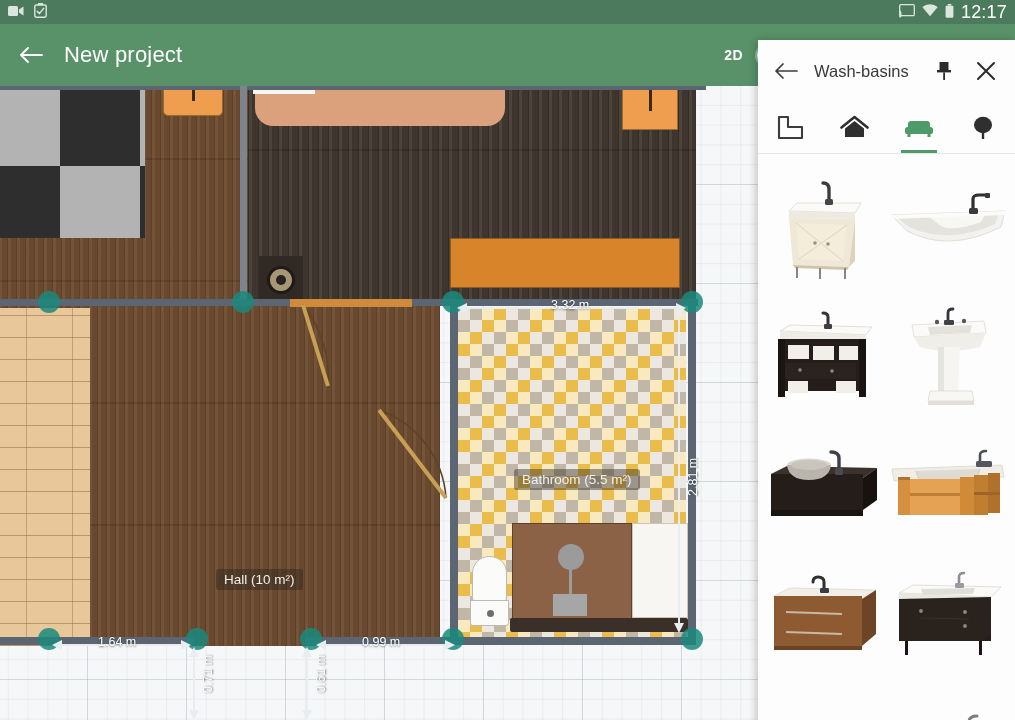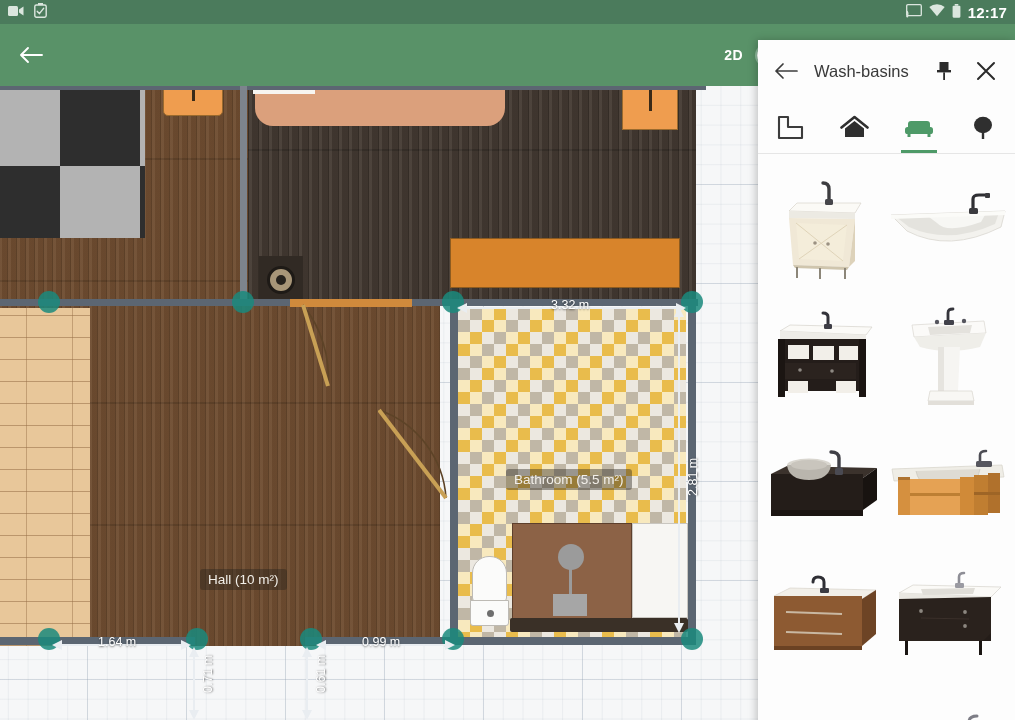--- a/index.html
+++ b/index.html
@@ -13,21 +13,21 @@
   
   #status-bar{
     position:absolute; left:0; top:0; width:1015px; height:24px;
     background:#4b7b5c; color:#e8f0ea;
     display:flex; align-items:center; padding:0 8px;
     font-size:12px; z-index:40;
   }
   #status-bar .left{display:flex; align-items:center; gap:10px;}
   #status-bar .right{margin-left:auto; display:flex; align-items:center; gap:7px;}
   .sb-icon{display:inline-block; opacity:.92;}
-  .clock{font-size:15px; font-weight:bold; letter-spacing:.2px; color:#fff;}
+  .clock{font-size:18px; font-weight:normal; letter-spacing:.2px; color:#fff;}
 
   
   #app-bar{
     position:absolute; left:0; top:24px; width:1015px; height:62px;
     background:#599268; z-index:30;
     display:flex; align-items:center; padding:0 14px;
   }
   #app-bar .back{
     width:34px;height:34px; display:flex;align-items:center;justify-content:center;
     color:#fff; cursor:pointer;
@@ -114,20 +114,21 @@
   .dimline.v{ width:2px; height:auto; }
   .dimlbl{
     position:absolute; color:#fff; font-size:12.5px; white-space:nowrap;
     text-shadow:0 1px 2px rgba(0,0,0,.55);
   }
   .dimlbl.vert{ transform:rotate(-90deg); transform-origin:left top; }
   .roomlbl{
     position:absolute; color:#f2efe9; font-size:13.5px;
     background:rgba(40,35,28,.42); padding:3px 8px; border-radius:3px;
     white-space:nowrap;
+    margin-left:8px;
   }
 
   
   #panel{
     position:absolute; right:0; top:24px; width:257px; height:696px;
     background:#fdfdfd; z-index:50;
     box-shadow:-2px 0 8px rgba(0,0,0,.22);
     display:flex; flex-direction:column;margin-top:16px;
   }
   #panel .phead{
@@ -200,20 +201,21 @@
     <span class="clock">12:17</span>
   </div>
 </div>
 
 <div id="app-bar">
   <div class="back">
     <svg width="24" height="20" viewBox="0 0 24 20">
         <path d="M23 10 H2 M9 3 L2 10 L9 17" fill="none" stroke="#ffffff" stroke-width="1.9" stroke-linecap="round" stroke-linejoin="round"></path>
       </svg>
   </div>
+  <div class="title">New project</div>
 
   <div class="tools">
     <span class="mode-lbl">2D</span>
     <div class="toggle">
       <div class="knob"></div>
     </div>
     <span class="mode-lbl">3D</span>
 
     <div class="vsep"></div>
 
@@ -365,21 +367,21 @@
 
   <div class="dimline v" style="left:306px;top:566px;height:62px;"></div>
   <svg style="position:absolute;left:300px;top:559px;" width="14" height="14">
       <path d="M7 2 L2 12 L12 12 Z" fill="#e9edf1"></path>
     </svg>
   <svg style="position:absolute;left:300px;top:622px;" width="14" height="14">
       <path d="M7 12 L2 2 L12 2 Z" fill="#e9edf1"></path>
     </svg>
   <div class="dimlbl vert" style="left:314px;top:607px;">0.61 m</div>
 
-  <div class="roomlbl" style="left:200px;top:483px;">Hall (10 m²)</div>
+  <div class="roomlbl" style="left:208px;top:483px;">Hall (10 m²)</div>
   <div class="roomlbl" style="left:506px;top:383px;">Bathroom (5.5 m²)</div>
 </div>
 
 <div id="panel">
   <div class="phead">
     <div class="pback">
       <svg width="24" height="18" viewBox="0 0 24 18">
           <path d="M23 9 H2 M9 2 L2 9 L9 16" fill="none" stroke="#3c3c3c" stroke-width="1.7" stroke-linecap="round" stroke-linejoin="round"></path>
         </svg>
     </div>

